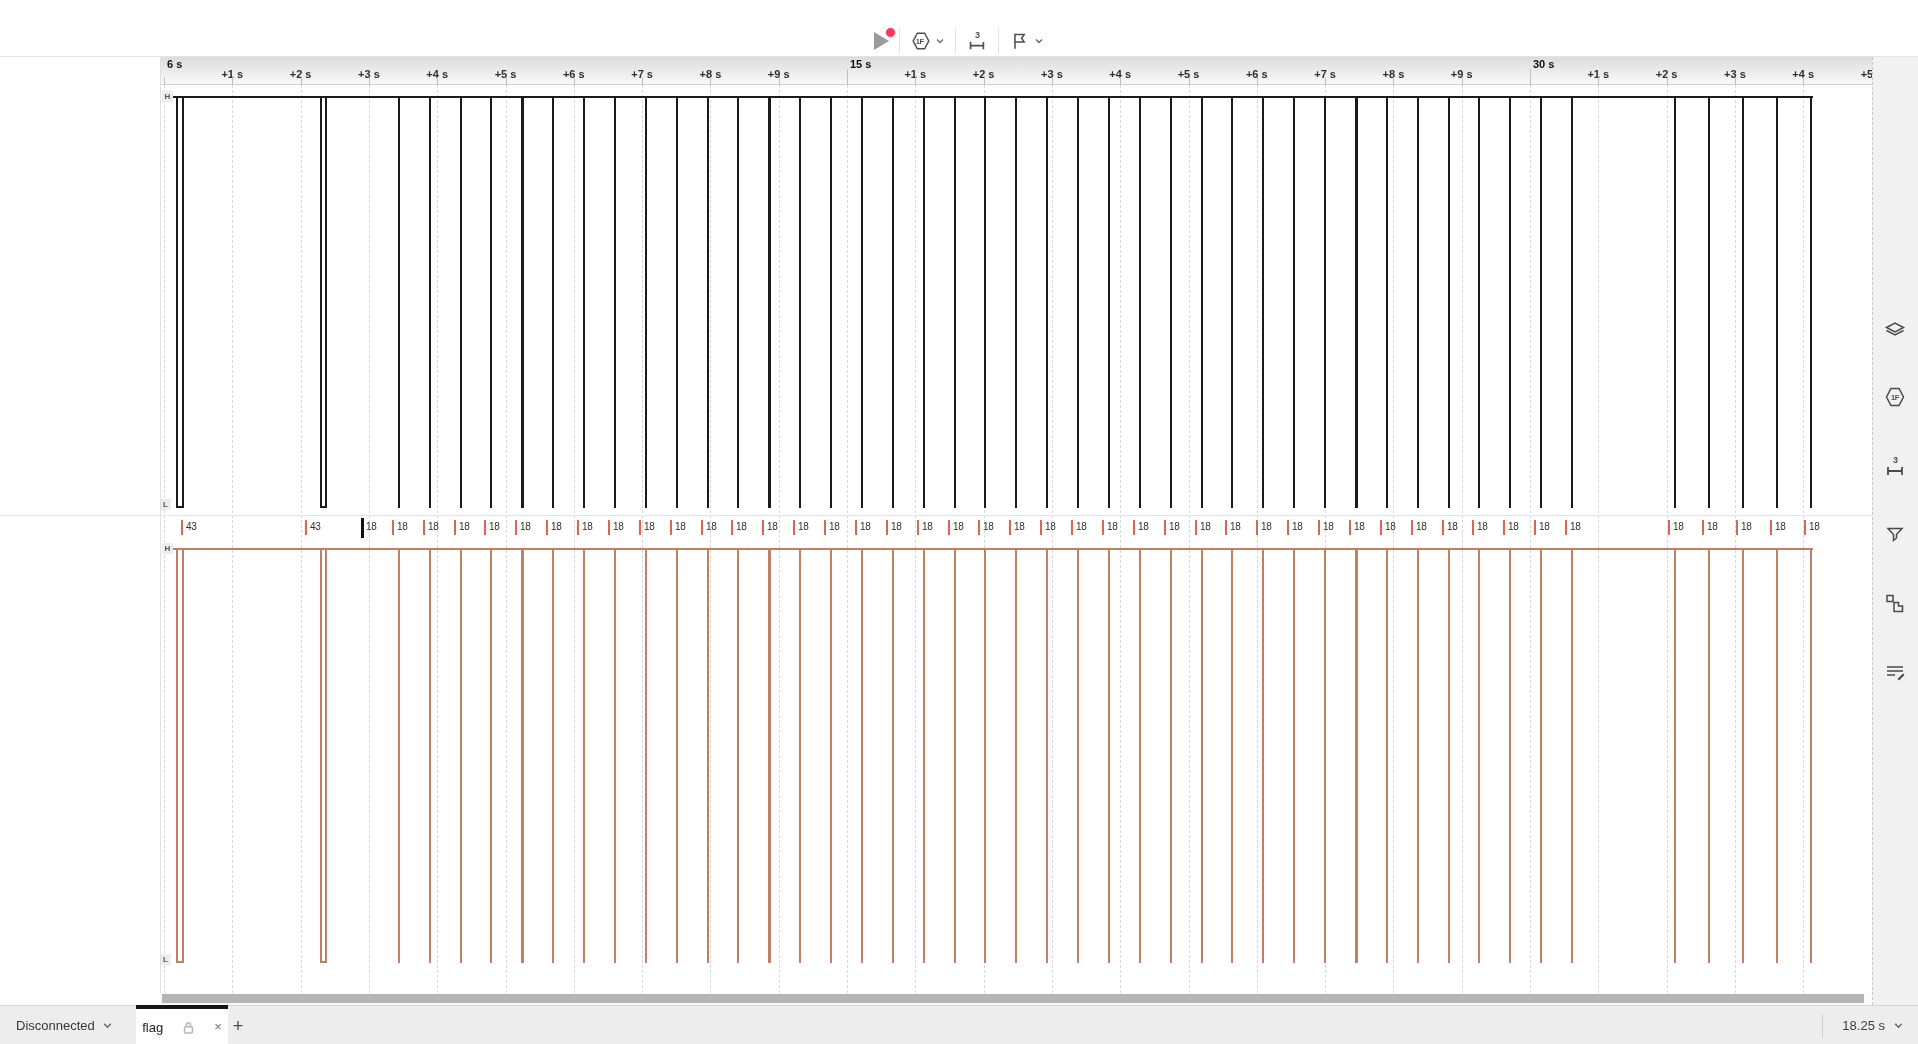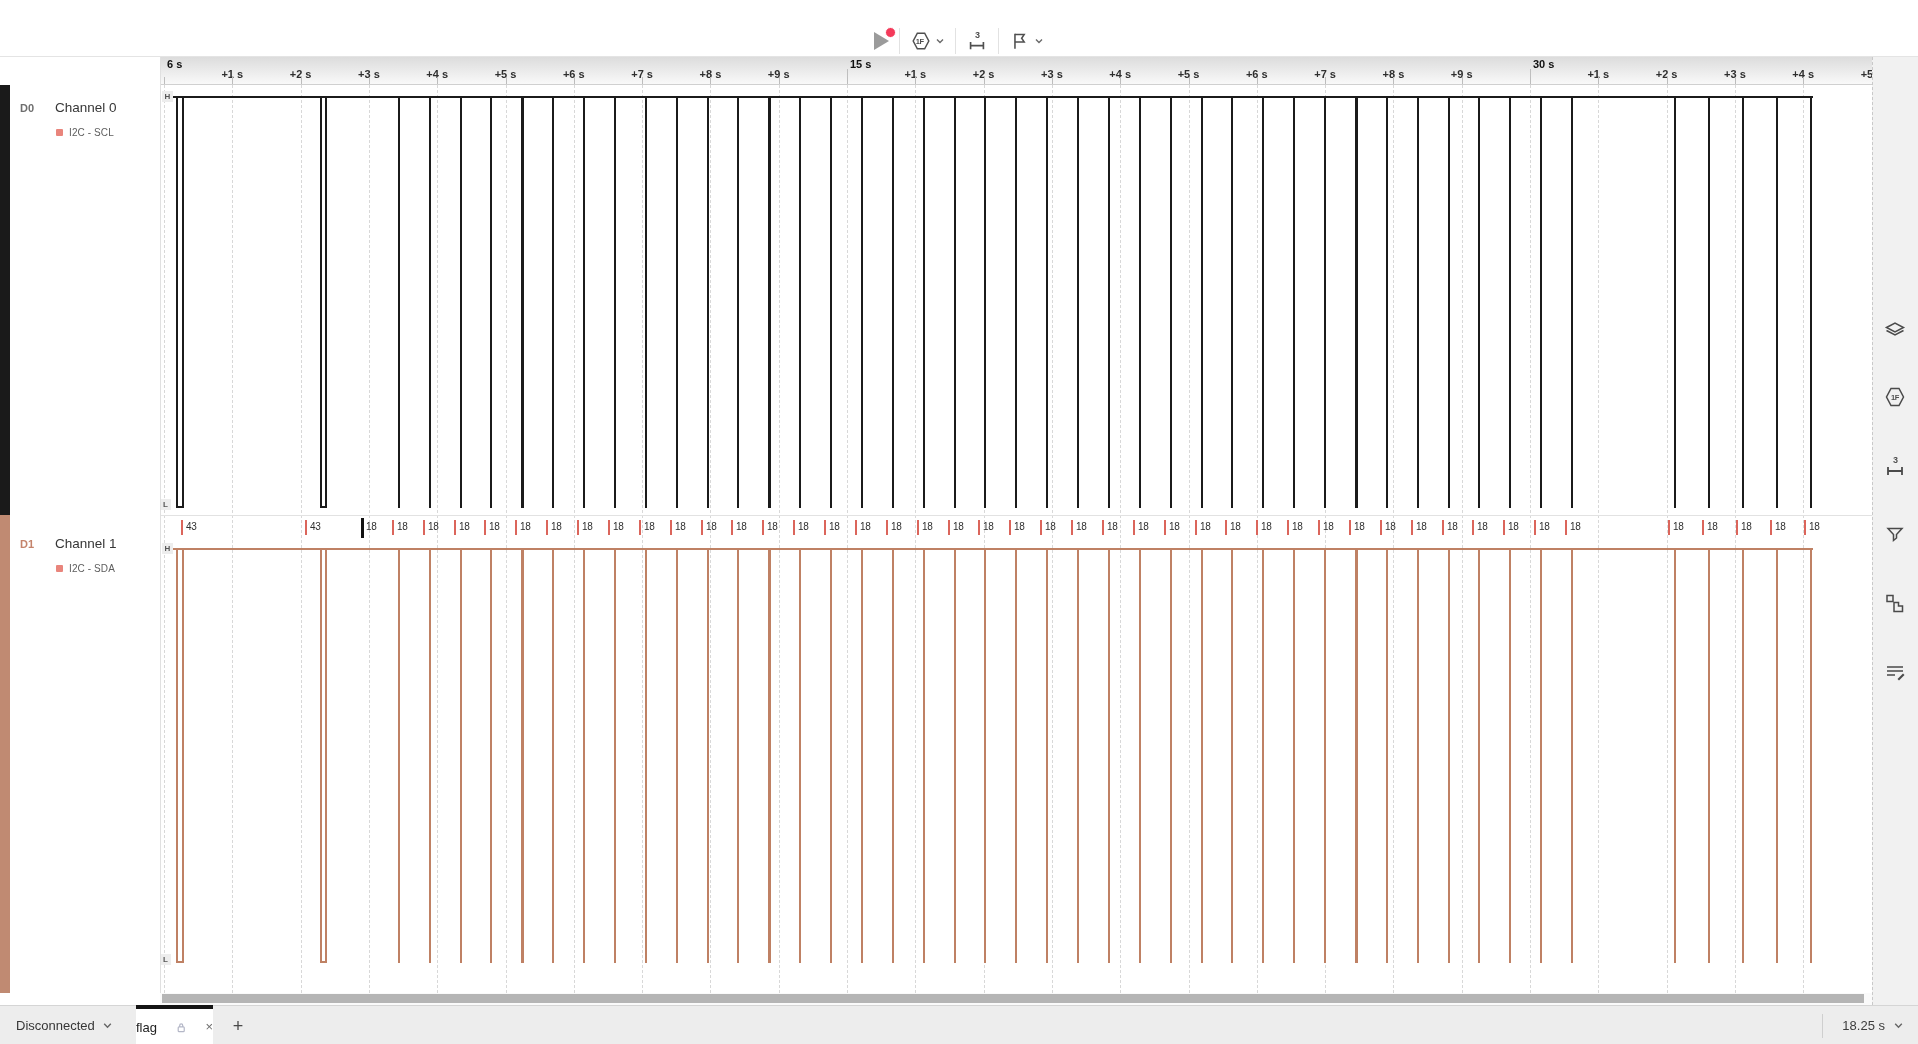--- a/index.html
+++ b/index.html
@@ -70,21 +70,21 @@
 
   
   #hscroll { left:160px; top:993px; width:1712px; height:12px; background:#fafafa; z-index:11; }
   #hscroll-thumb { position:absolute; left:2px; top:1px; width:1702px; height:9px; background:#b5b5b5; }
 
   
   #bottombar { left:0; top:1005px; width:1918px; height:39px; background:#ededed;
     border-top:1px solid #d5d5d5; z-index:30; }
   #device-btn { position:absolute; left:6px; top:0; height:39px; border:none; background:transparent;
     display:flex; align-items:center; gap:7px; padding:0 10px; font-size:13px; color:#363636; cursor:pointer; }
-  #capture-tab { position:absolute; left:136px; top:-1px; width:77px; height:40px; background:#fff;
+  #capture-tab { position:absolute; left:136px; top:-1px; width:92px; height:40px; background:#fff;
     border-top:4px solid #141414; display:flex; align-items:center; justify-content:center; gap:20px; cursor:pointer; }
   #tab-title { font-size:13px; color:#222; }
   #tab-close { font-size:13px; color:#6e6e6e; line-height:10px; cursor:pointer; }
   #new-tab-btn { position:absolute; left:224px; top:6px; width:28px; height:28px; border:none;
     background:transparent; font-size:18px; color:#4a4a4a; cursor:pointer; }
   #bb-sep { position:absolute; left:1822px; top:8px; width:1px; height:24px; background:#cfcfcf; }
   #duration-btn { position:absolute; right:14px; top:0; height:39px; border:none; background:transparent;
     display:flex; align-items:center; gap:8px; font-size:13px; color:#3d3d3d; cursor:pointer; }
   .chev { display:inline-block; }
 </style>
@@ -127,36 +127,20 @@
           <path d="M6.5 4 V20.5"></path>
           <path d="M6.5 5 H16.5 L13.8 9 L16.5 13 H6.5"></path>
         </svg>
         <svg class="chev" width="10" height="10" viewBox="0 0 10 10" fill="none" stroke="#6a6a6a" stroke-width="1.4">
           <polyline points="2,3.5 5,6.5 8,3.5"></polyline>
         </svg>
       </button>
     </div>
   </div>
 
-  <div id="left-sidebar" class="abs">
-      <div class="edgebar" style="top: 28px; height: 430px; background: rgb(26, 26, 26);"></div>
-      <div class="ch-id" style="top: 45px; color: rgb(110, 110, 110);">D0</div>
-      <div class="ch-name" style="top: 43px;">Channel 0</div>
-      <div class="ch-sub" style="top: 70px;">
-        <span class="ch-swatch" style="background: rgb(233, 133, 124);"></span>
-        <span class="ch-analyzer">I2C - SCL</span>
-      </div>
-      <div class="edgebar" style="top: 458px; height: 478px; background: rgb(192, 138, 114);"></div>
-      <div class="ch-id" style="top: 481px; color: rgb(196, 131, 107);">D1</div>
-      <div class="ch-name" style="top: 479px;">Channel 1</div>
-      <div class="ch-sub" style="top: 506px;">
-        <span class="ch-swatch" style="background: rgb(233, 133, 124);"></span>
-        <span class="ch-analyzer">I2C - SDA</span>
-      </div>
-    </div>
   <div id="sidebar-border" class="abs"></div>
   <div id="lane-sep" class="abs"></div>
 
   <div id="ruler" class="abs">
       <div class="rl major" style="left: 7px;">6 s</div>
       <div class="rtick" style="left: 4px;"></div>
       <div class="rl minor" style="left: 72.3px;">+1 s</div>
       <div class="rtick" style="left: 72.3px;"></div>
       <div class="rl minor" style="left: 140.6px;">+2 s</div>
       <div class="rtick" style="left: 140.6px;"></div>

